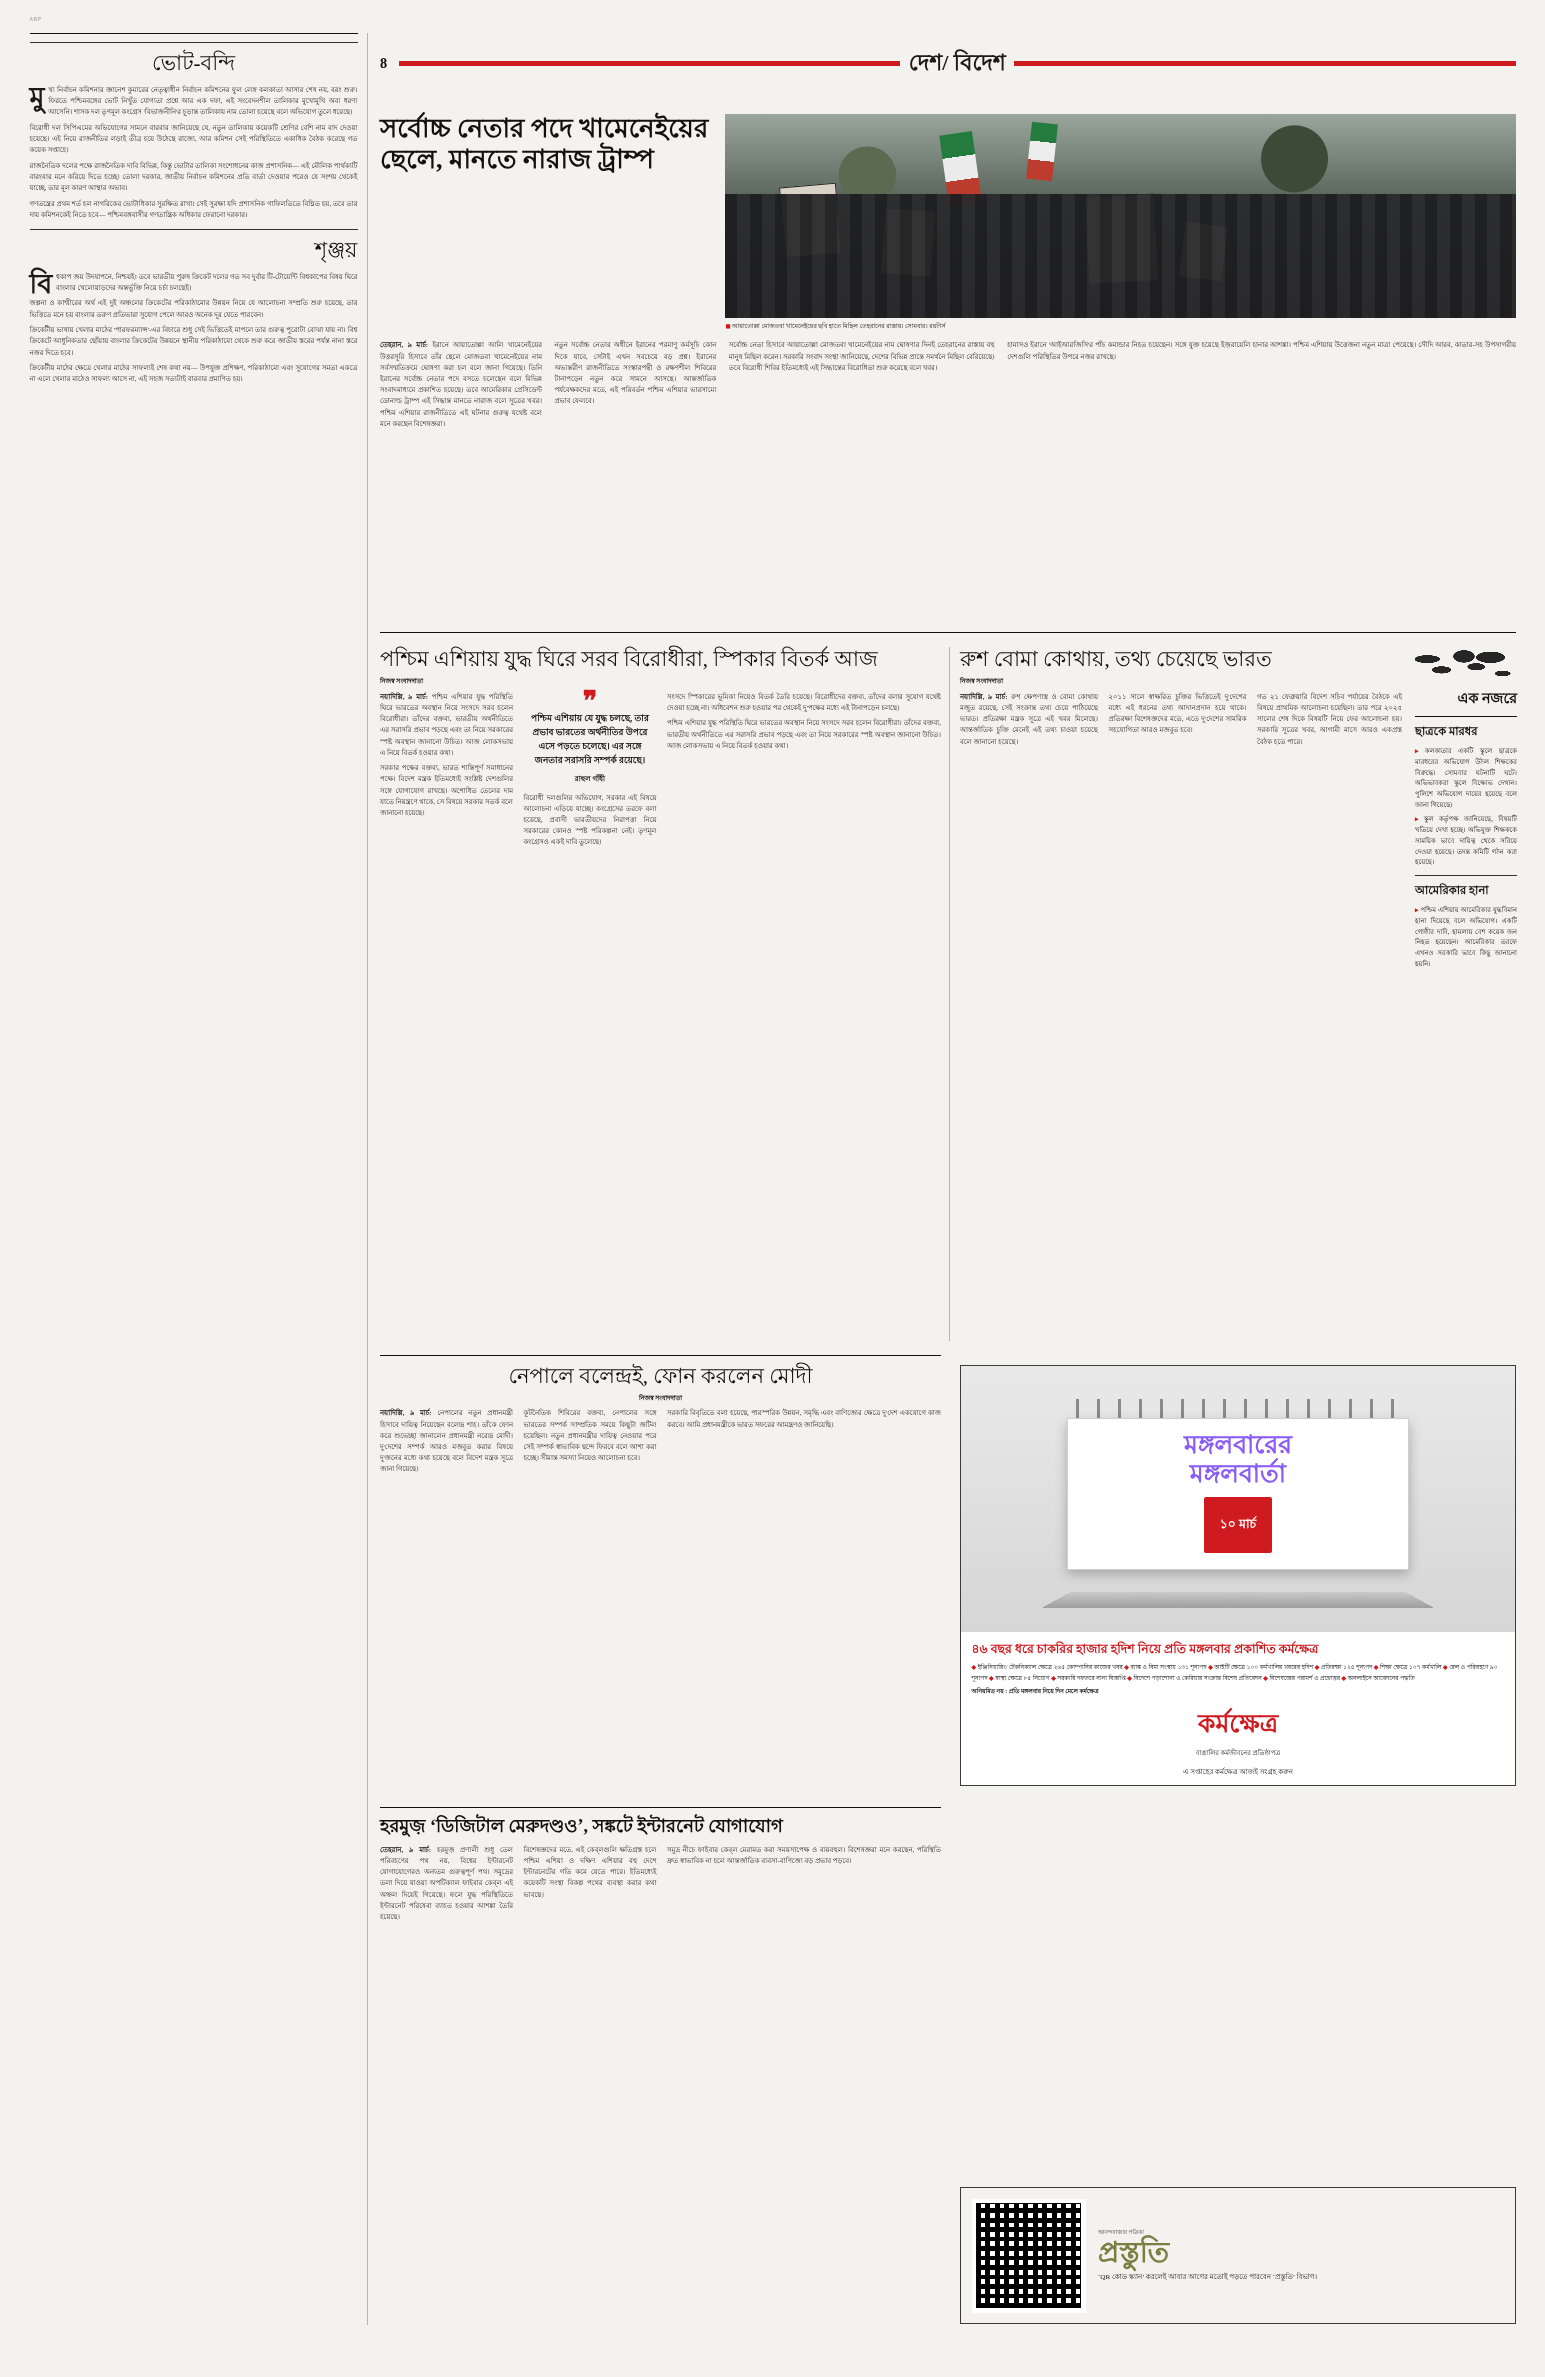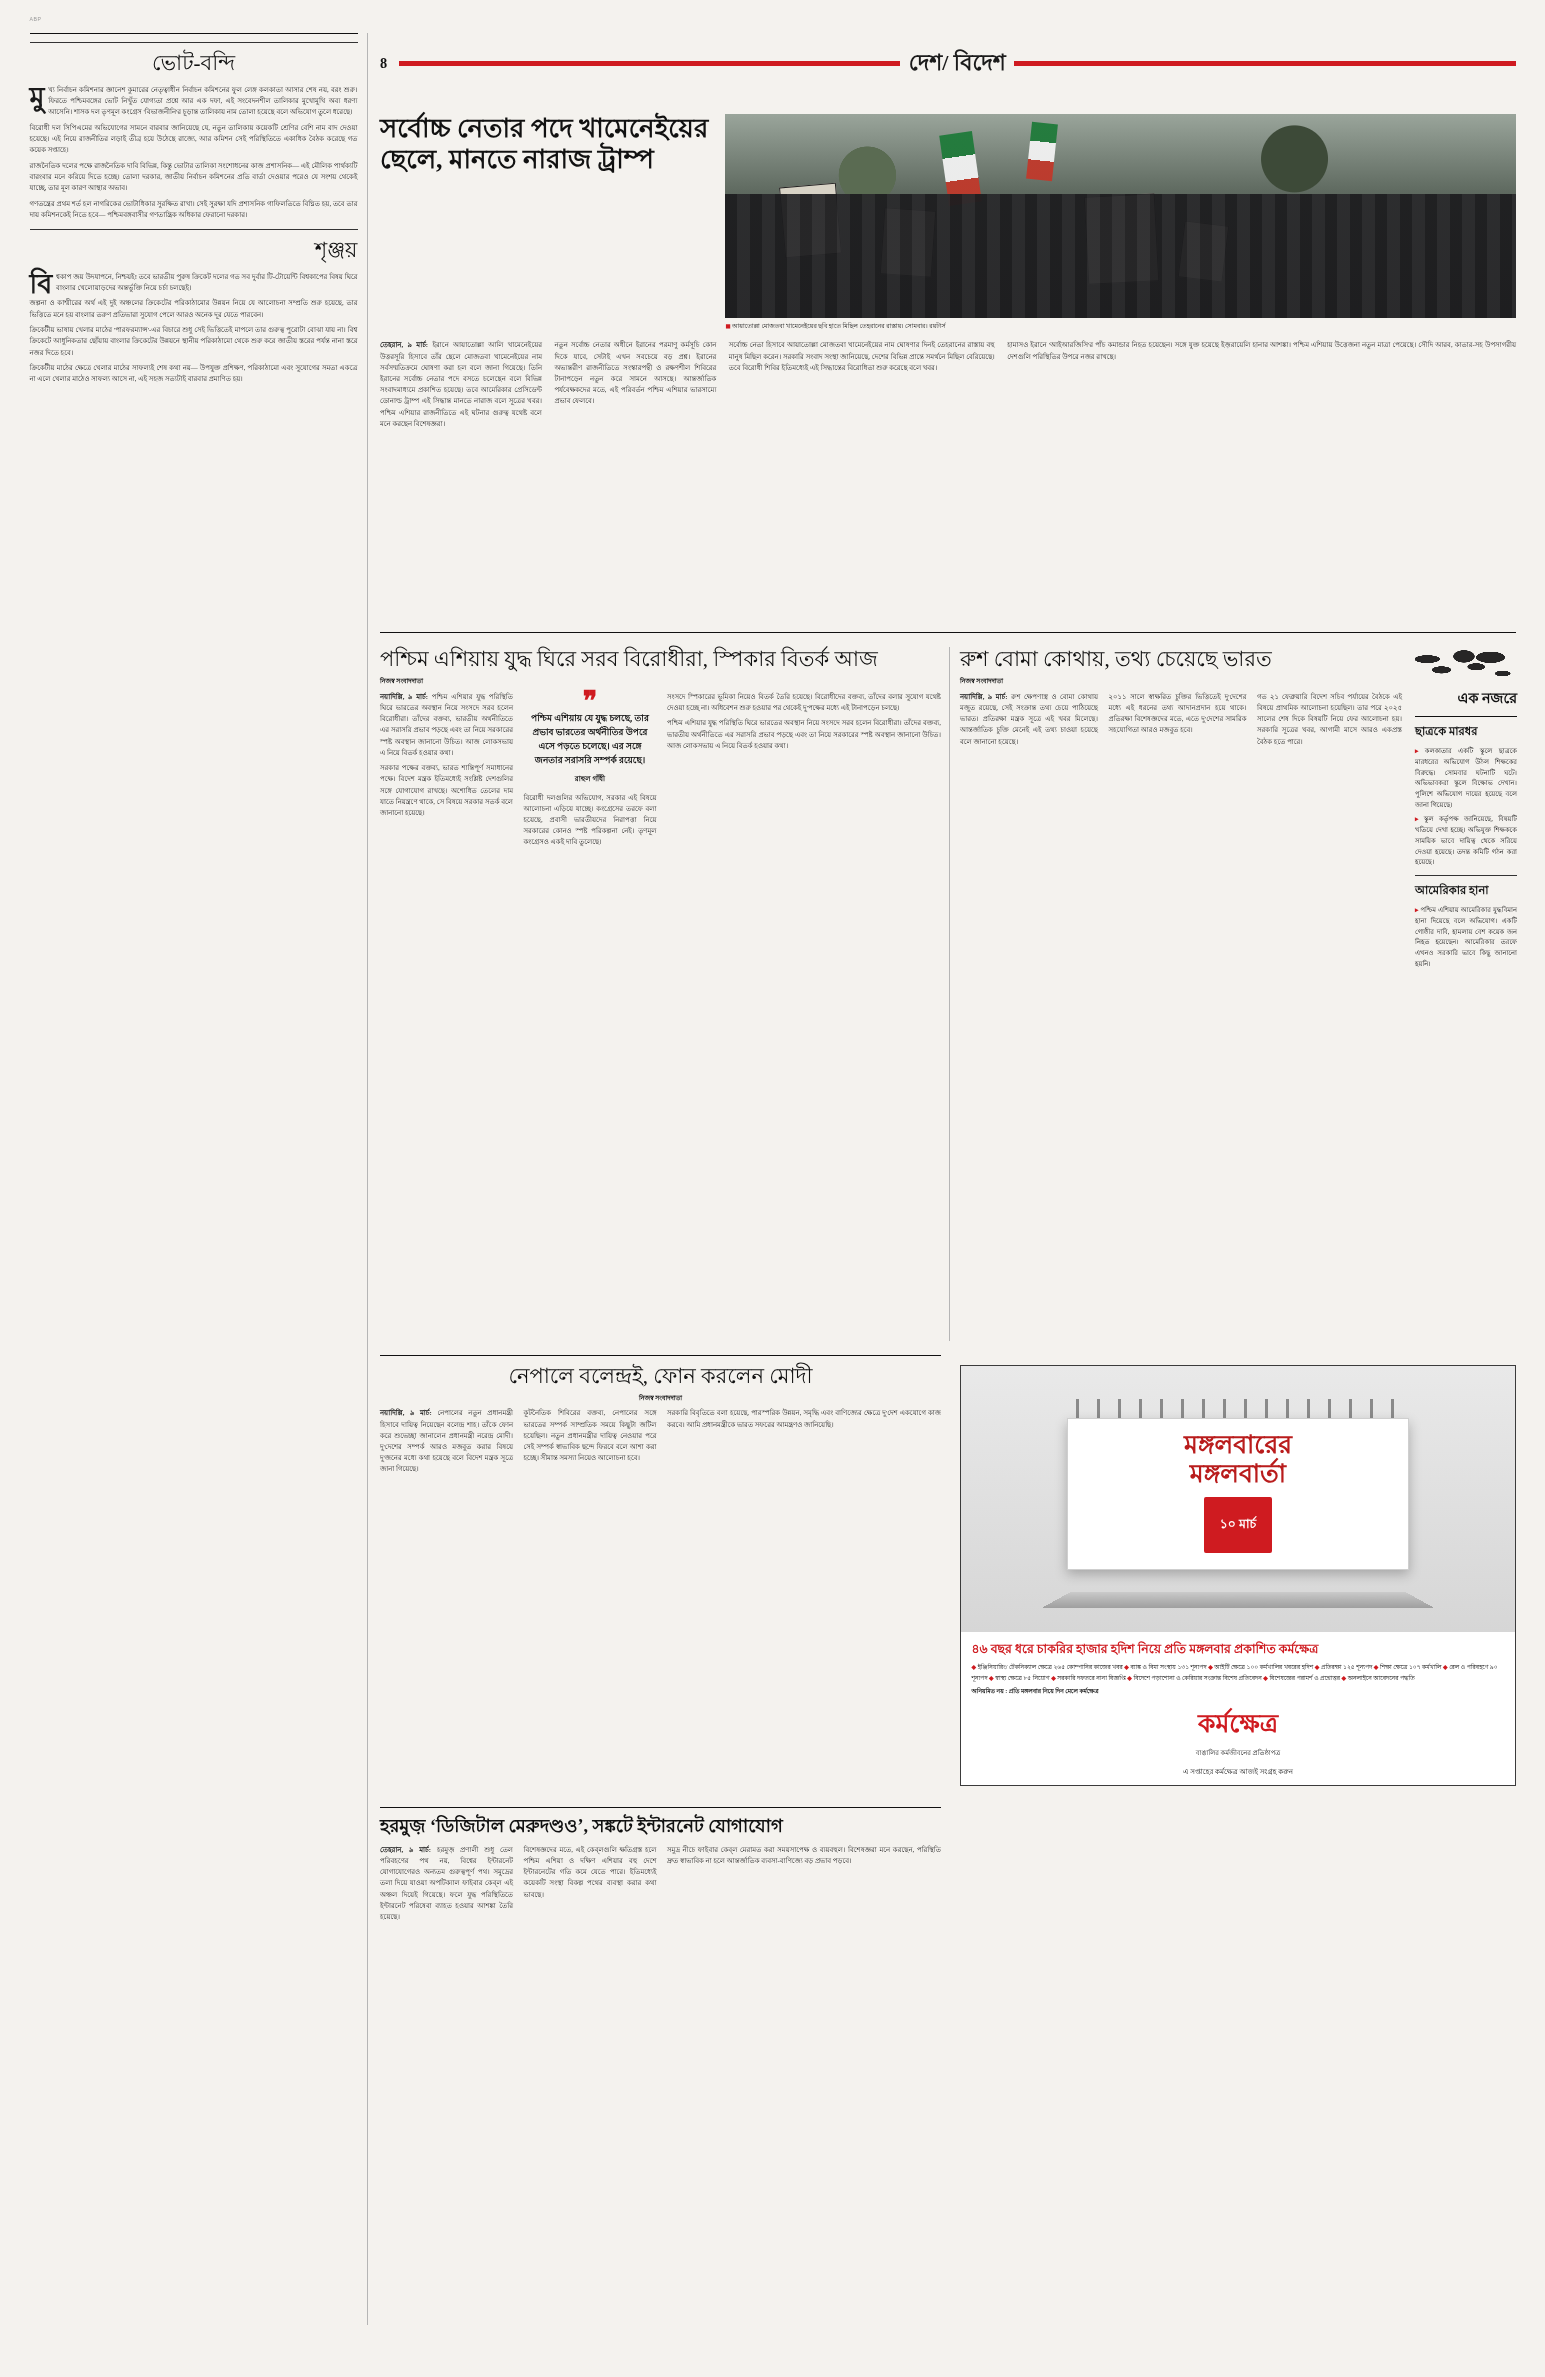--- a/index.html
+++ b/index.html
@@ -134,21 +134,21 @@
     width:342px;
   }
   .cal-spiral{
     height:19px;
     background:repeating-linear-gradient(90deg, transparent 0 8.6px, #8a8a8a 8.6px 12.4px, transparent 12.4px 21px);
   }
   .cal-face{
     background:#fff; border:1px solid #cfcfcf; padding:12.4px 9.5px 16px;
     text-align:center; box-shadow:0 4.8px 11.4px rgba(0,0,0,.25);
   }
-  .cal-line1{ font-size:25px; font-weight:bold; color:#b91c1c; line-height:1.15;}
+  .cal-line1{ font-size:25px; font-weight:bold; color:#8b5cf6; line-height:1.15;}
   .cal-date{
     display:inline-block; margin-top:8.6px; background:#cf1b20; color:#fff;
     font-size:12.4px; font-weight:bold; padding:18px 16px; border-radius:1.9px;
   }
   .cal-stand{
     width:361px; height:28.5px; margin:0 auto;
     background:linear-gradient(180deg,#cccccc,#9e9e9e);
     transform:perspective(143px) rotateX(55deg);
   }
   .ad-headline { color:#cf1b20; font-size:12.4px; font-weight:bold; line-height:1.35; padding:8.6px 10.5px 2.9px; }
@@ -370,15 +370,25 @@
       <span class="b">◆</span> <span>বিদেশে পড়াশোনা ও কেরিয়ার সংক্রান্ত বিশেষ প্রতিবেদন</span>
       <span class="b">◆</span> <span>বিশেষজ্ঞের পরামর্শ ও প্রশ্নোত্তর</span>
       <span class="b">◆</span> <span>অনলাইনে আবেদনের পদ্ধতি</span>
       <div style="margin-top:2.9px;font-weight:bold;">অনিয়মিত নয় : প্রতি মঙ্গলবার নিয়ে দিন মেলে কর্মক্ষেত্র</div>
     </div>
     <div class="ad-logo">কর্মক্ষেত্র</div>
     <div class="ad-logo-sub">বাঙালির কর্মজীবনের প্রতিষ্ঠাপত্র</div>
     <div class="ad-foot">এ সপ্তাহের কর্মক্ষেত্র আজই সংগ্রহ করুন</div>
   </div>
 
+  <div style="position:absolute;left:960px;top:2187px;width:556px;" class="prostuti">
+    <div class="qr">
+        <div class="qr-inner"></div>
+      </div>
+    <div style="flex:1;">
+      <div class="prostuti-small">আনন্দবাজার পত্রিকা</div>
+      <div class="prostuti-title">প্রস্তুতি</div>
+      <div class="prostuti-text">‘QR কোড স্ক্যান’ করলেই আবার আগের মতোই পড়তে পারবেন ‘প্রস্তুতি’ বিভাগ।</div>
+    </div>
+  </div>
 
 </div>
 
 
 </body></html>

